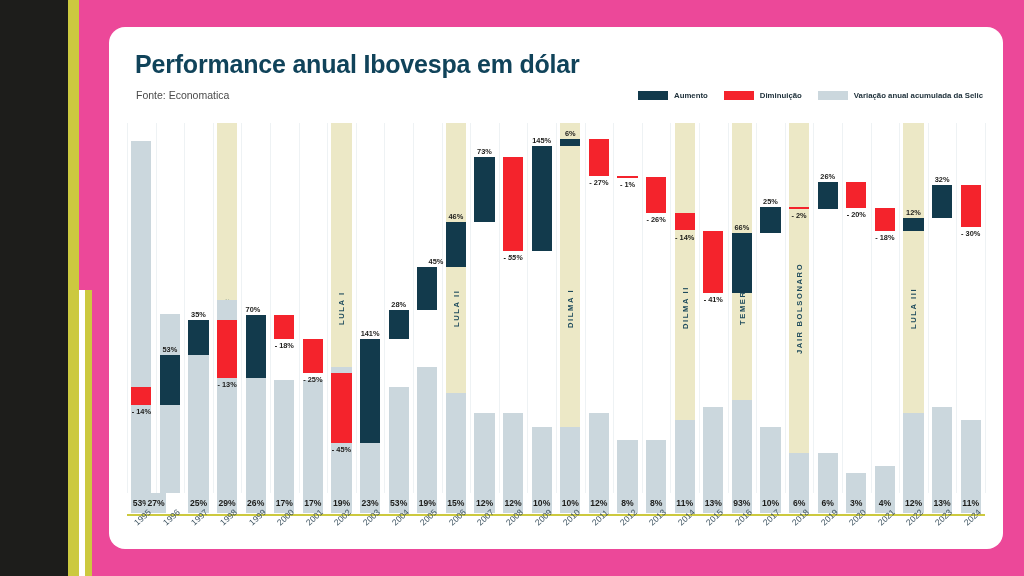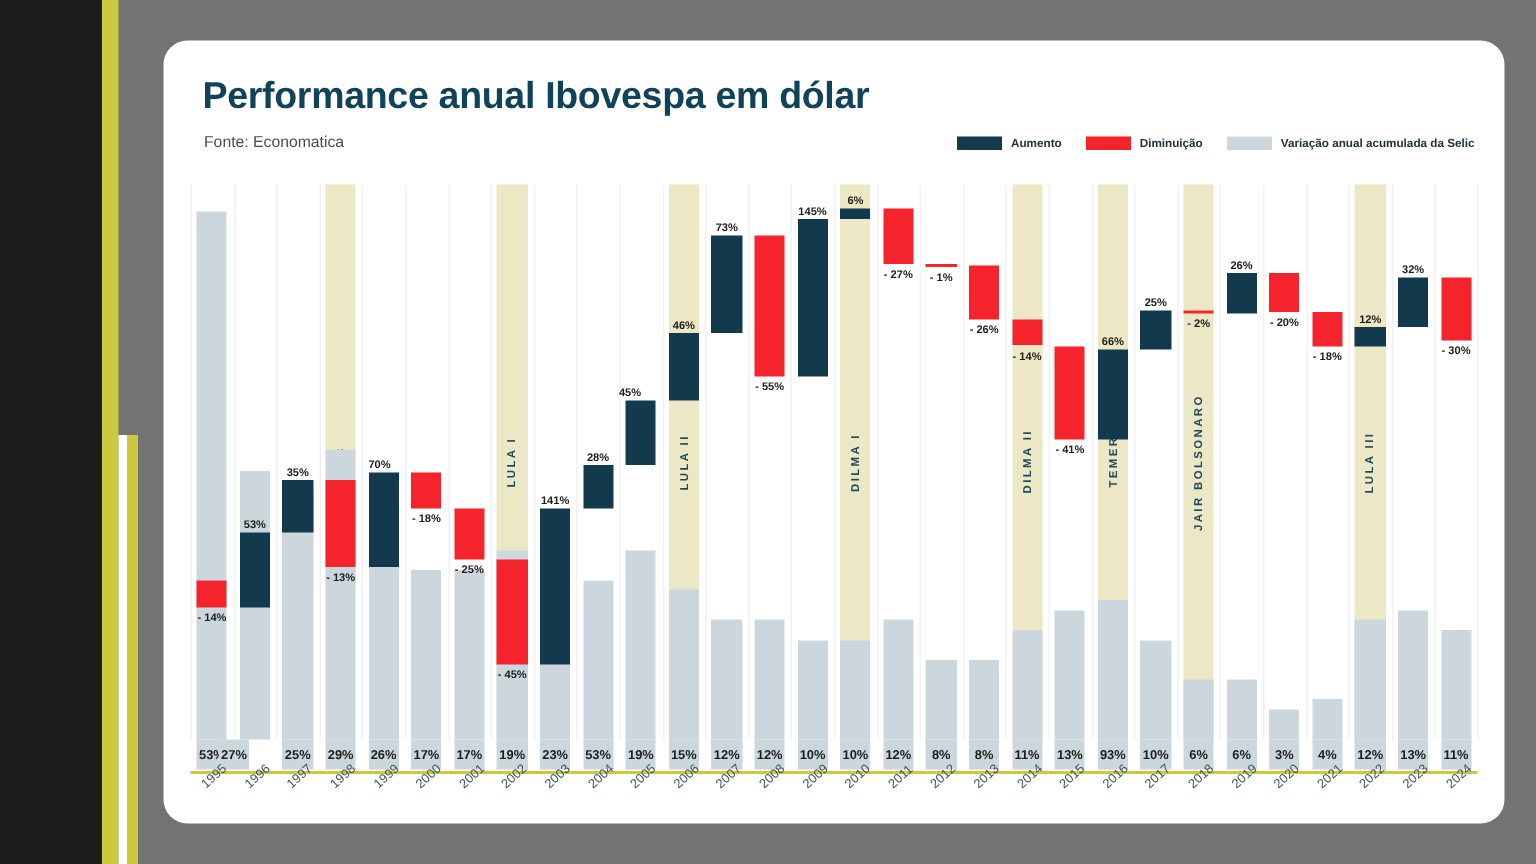--- a/index.html
+++ b/index.html
@@ -2,21 +2,21 @@
 <html><head>
 <meta charset="utf-8">
 <style>
   * { box-sizing: border-box; margin: 0; padding: 0; }
   html, body {
     width: 1024px; height: 576px;
     overflow: hidden;
     font-family: "Liberation Sans", sans-serif;
     background: #e4eaee;
   }
-  #root { position: relative; width: 1024px; height: 576px; background: #737373; }
+  #root { position: relative; width: 1024px; height: 576px; background: #ec4899; }
 
   
   .rail { position: absolute; left: 0; top: 0; width: 68px; height: 576px; background: #1d1d1b; z-index: 5; }
   .rail-accent { position: absolute; left: 68px; top: 0; width: 11px; height: 576px; background: #ccc93f; z-index: 5; }
   .rail-accent2 { position: absolute; left: 79px; top: 290px; width: 6px; height: 286px; background: #ffffff; z-index: 5; }
   .rail-accent3 { position: absolute; left: 85px; top: 290px; width: 7px; height: 286px; background: #ccc93f; z-index: 5; }
 
   .brand-wrap {
     position: absolute; left: 0; top: 20px; width: 68px; height: 260px;
     display: flex; align-items: center; justify-content: center;
@@ -264,27 +264,27 @@
         <div class="wf-lbl" style="left: 141.29px; width: 32.02px; top: 217.678px;">- 18%</div>
         <div class="wf-bar wf-dn" style="left: 175.89px; width: 20.02px; top: 215.678px; height: 33.8914px;"></div>
         <div class="wf-lbl" style="left: 169.89px; width: 32.02px; top: 251.57px;">- 25%</div>
         <div class="wf-bar wf-dn" style="left: 204.49px; width: 20.02px; top: 249.57px; height: 70.4303px;"></div>
         <div class="wf-lbl" style="left: 198.49px; width: 32.02px; top: 322px;">- 45%</div>
         <div class="wf-bar wf-up" style="left: 233.09px; width: 20.02px; top: 216.372px; height: 103.628px;"></div>
         <div class="wf-lbl" style="left: 227.09px; width: 32.02px; top: 206.372px;">141%</div>
         <div class="wf-bar wf-up" style="left: 261.69px; width: 20.02px; top: 187.29px; height: 29.0822px;"></div>
         <div class="wf-lbl" style="left: 255.69px; width: 32.02px; top: 177.29px;">28%</div>
         <div class="wf-bar wf-up" style="left: 290.29px; width: 20.02px; top: 143.517px; height: 43.7734px;"></div>
-        <div class="wf-lbl" style="left: 277px; width: 32.02px; top: 133.517px;">45%</div>
+        <div class="wf-lbl" style="left: 293px; width: 32.02px; top: 133.517px;">45%</div>
         <div class="wf-bar wf-up" style="left: 318.89px; width: 20.02px; top: 98.9338px; height: 44.5831px;"></div>
         <div class="wf-lbl" style="left: 312.89px; width: 32.02px; top: 88.9338px;">46%</div>
         <div class="wf-bar wf-up" style="left: 347.49px; width: 20.02px; top: 34.3604px; height: 64.5734px;"></div>
         <div class="wf-lbl" style="left: 341.49px; width: 32.02px; top: 24.3604px;">73%</div>
         <div class="wf-bar wf-dn" style="left: 376.09px; width: 20.02px; top: 34.3604px; height: 94.071px;"></div>
-        <div class="wf-lbl" style="left: 370.09px; width: 32.02px; top: 130.431px;">- 55%</div>
+        <div class="wf-lbl" style="left: 370.09px; width: 32.02px; top: 130.431px; font-style: italic;">- 55%</div>
         <div class="wf-bar wf-up" style="left: 404.69px; width: 20.02px; top: 22.8646px; height: 105.567px;"></div>
         <div class="wf-lbl" style="left: 398.69px; width: 32.02px; top: 12.8646px;">145%</div>
         <div class="wf-bar wf-up" style="left: 433.29px; width: 20.02px; top: 16px; height: 6.86458px;"></div>
         <div class="wf-lbl" style="left: 427.29px; width: 32.02px; top: 6px;">6%</div>
         <div class="wf-bar wf-dn" style="left: 461.89px; width: 20.02px; top: 16px; height: 37.0756px;"></div>
         <div class="wf-lbl" style="left: 455.89px; width: 32.02px; top: 55.0756px;">- 27%</div>
         <div class="wf-bar wf-dn" style="left: 490.49px; width: 20.02px; top: 53.0756px; height: 2.2px;"></div>
         <div class="wf-lbl" style="left: 484.49px; width: 32.02px; top: 57.2756px;">- 1%</div>
         <div class="wf-bar wf-dn" style="left: 519.09px; width: 20.02px; top: 54.2596px; height: 35.4728px;"></div>
         <div class="wf-lbl" style="left: 513.09px; width: 32.02px; top: 91.7324px;">- 26%</div>

